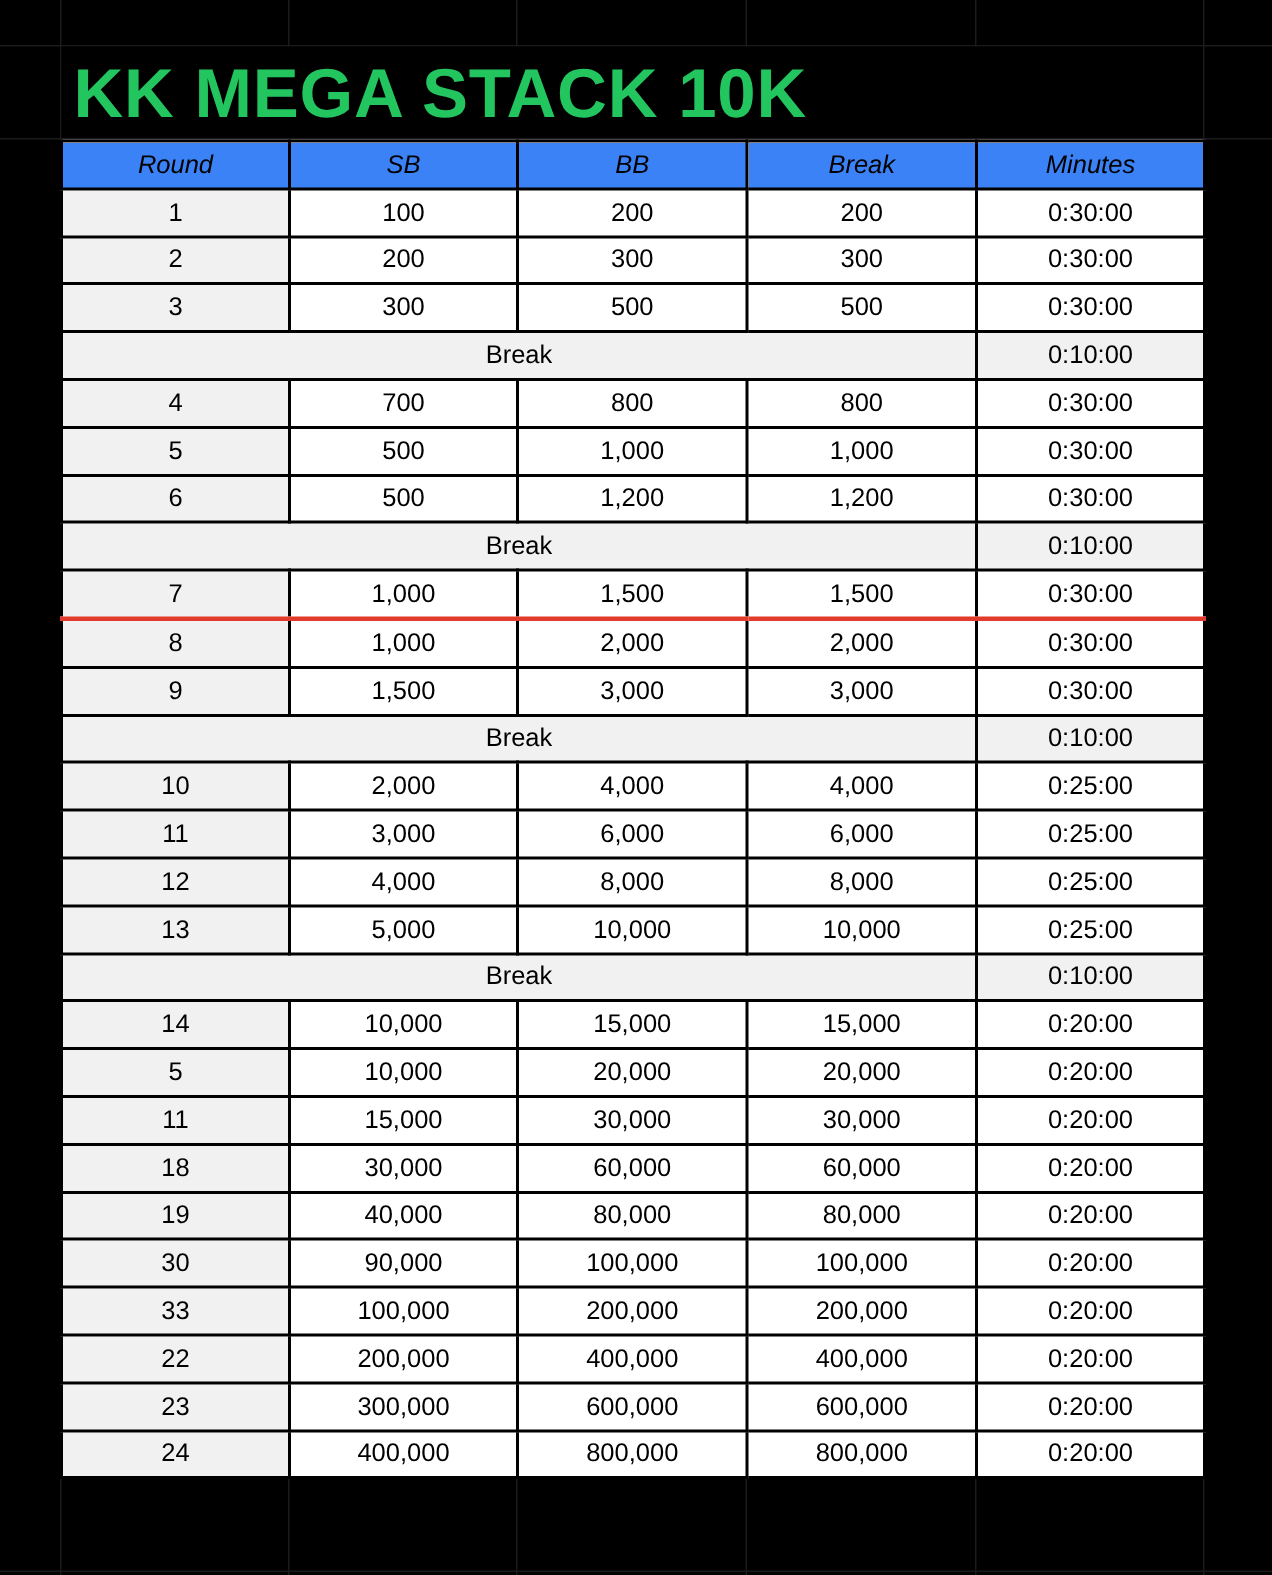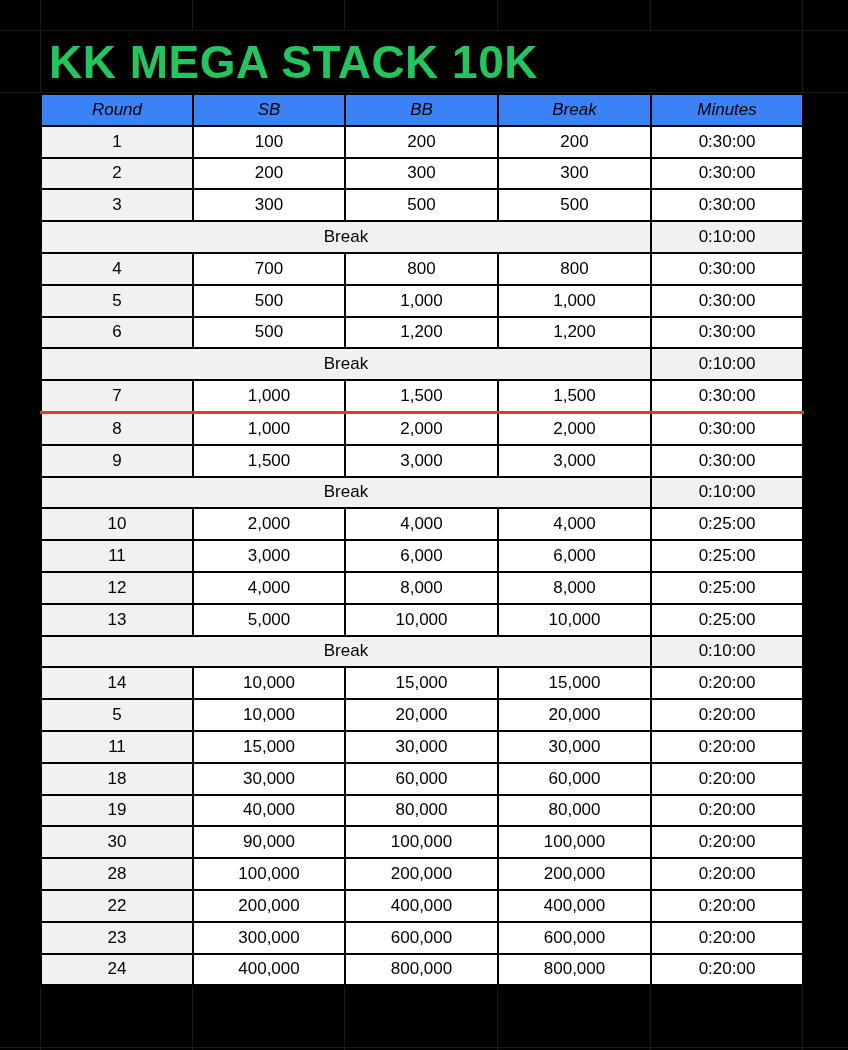--- a/index.html
+++ b/index.html
@@ -232,21 +232,21 @@
           <td class="white">0:20:00</td>
         </tr>
         <tr>
           <td class="gray">30</td>
           <td class="white">90,000</td>
           <td class="white">100,000</td>
           <td class="white">100,000</td>
           <td class="white">0:20:00</td>
         </tr>
         <tr>
-          <td class="gray">28</td>
+          <td class="gray">33</td>
           <td class="white">100,000</td>
           <td class="white">200,000</td>
           <td class="white">200,000</td>
           <td class="white">0:20:00</td>
         </tr>
         <tr>
           <td class="gray">22</td>
           <td class="white">200,000</td>
           <td class="white">400,000</td>
           <td class="white">400,000</td>

